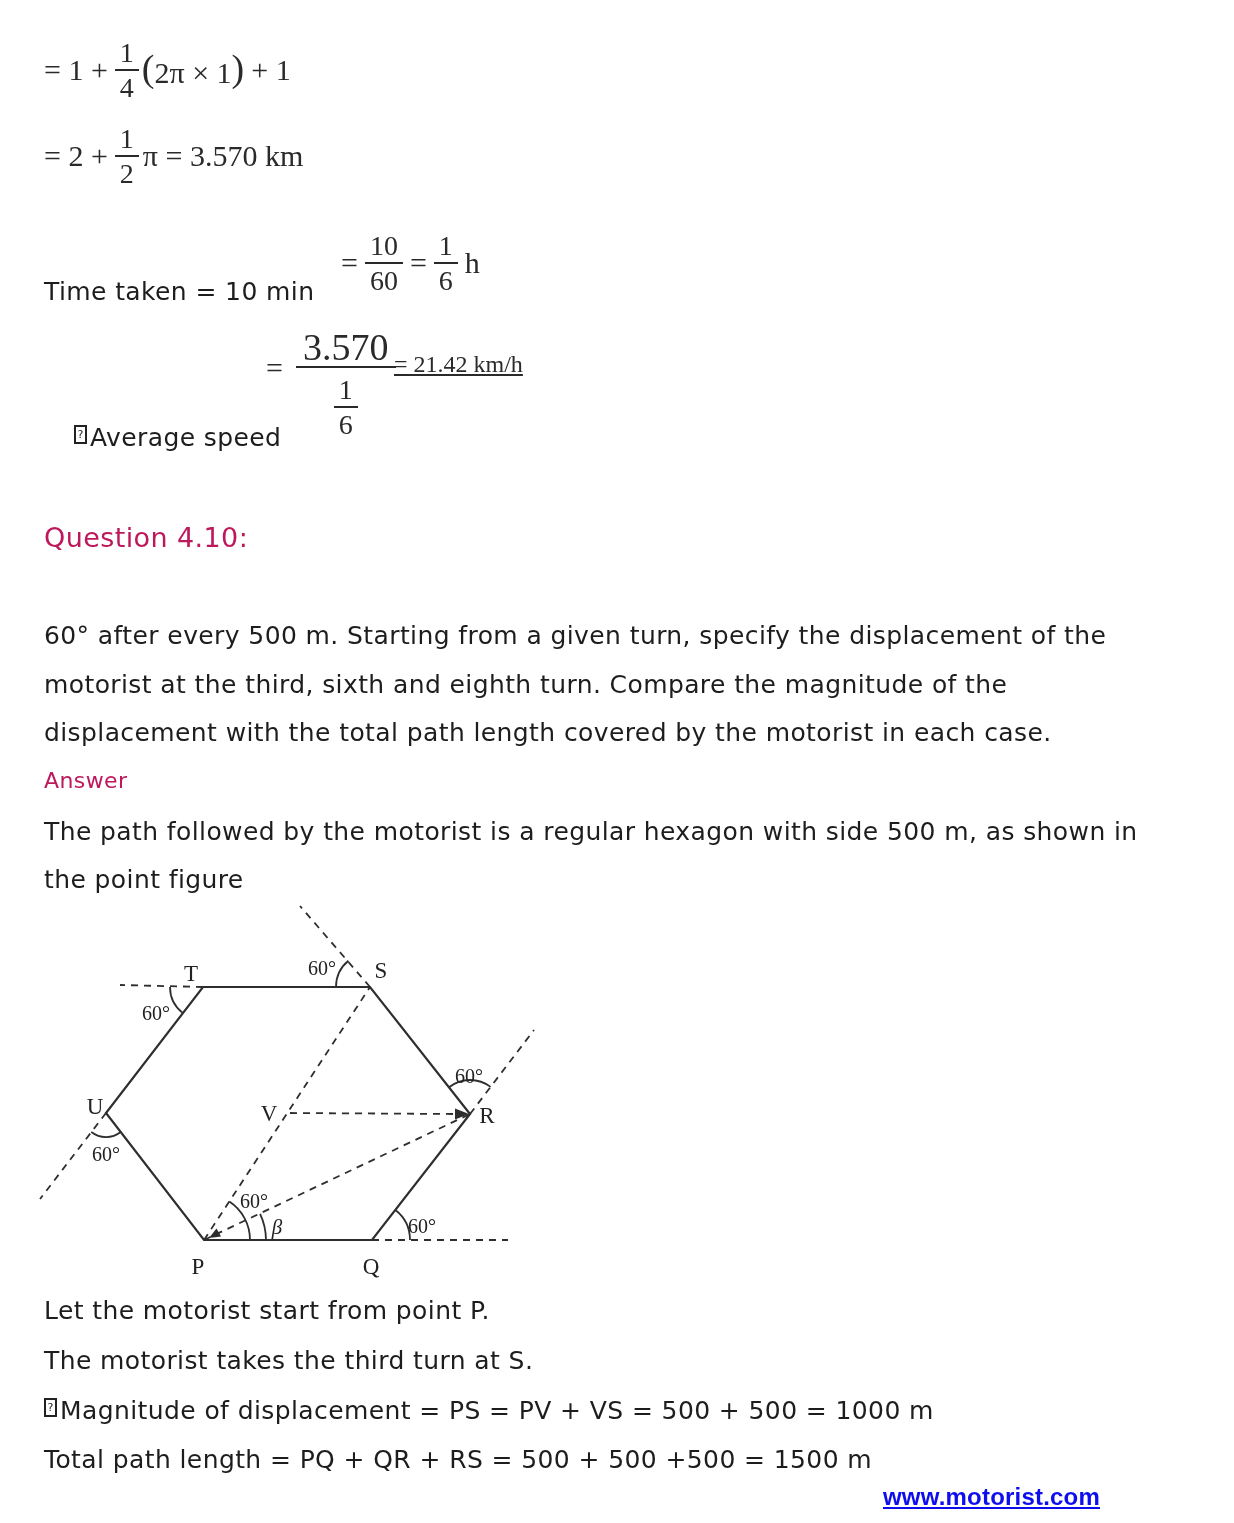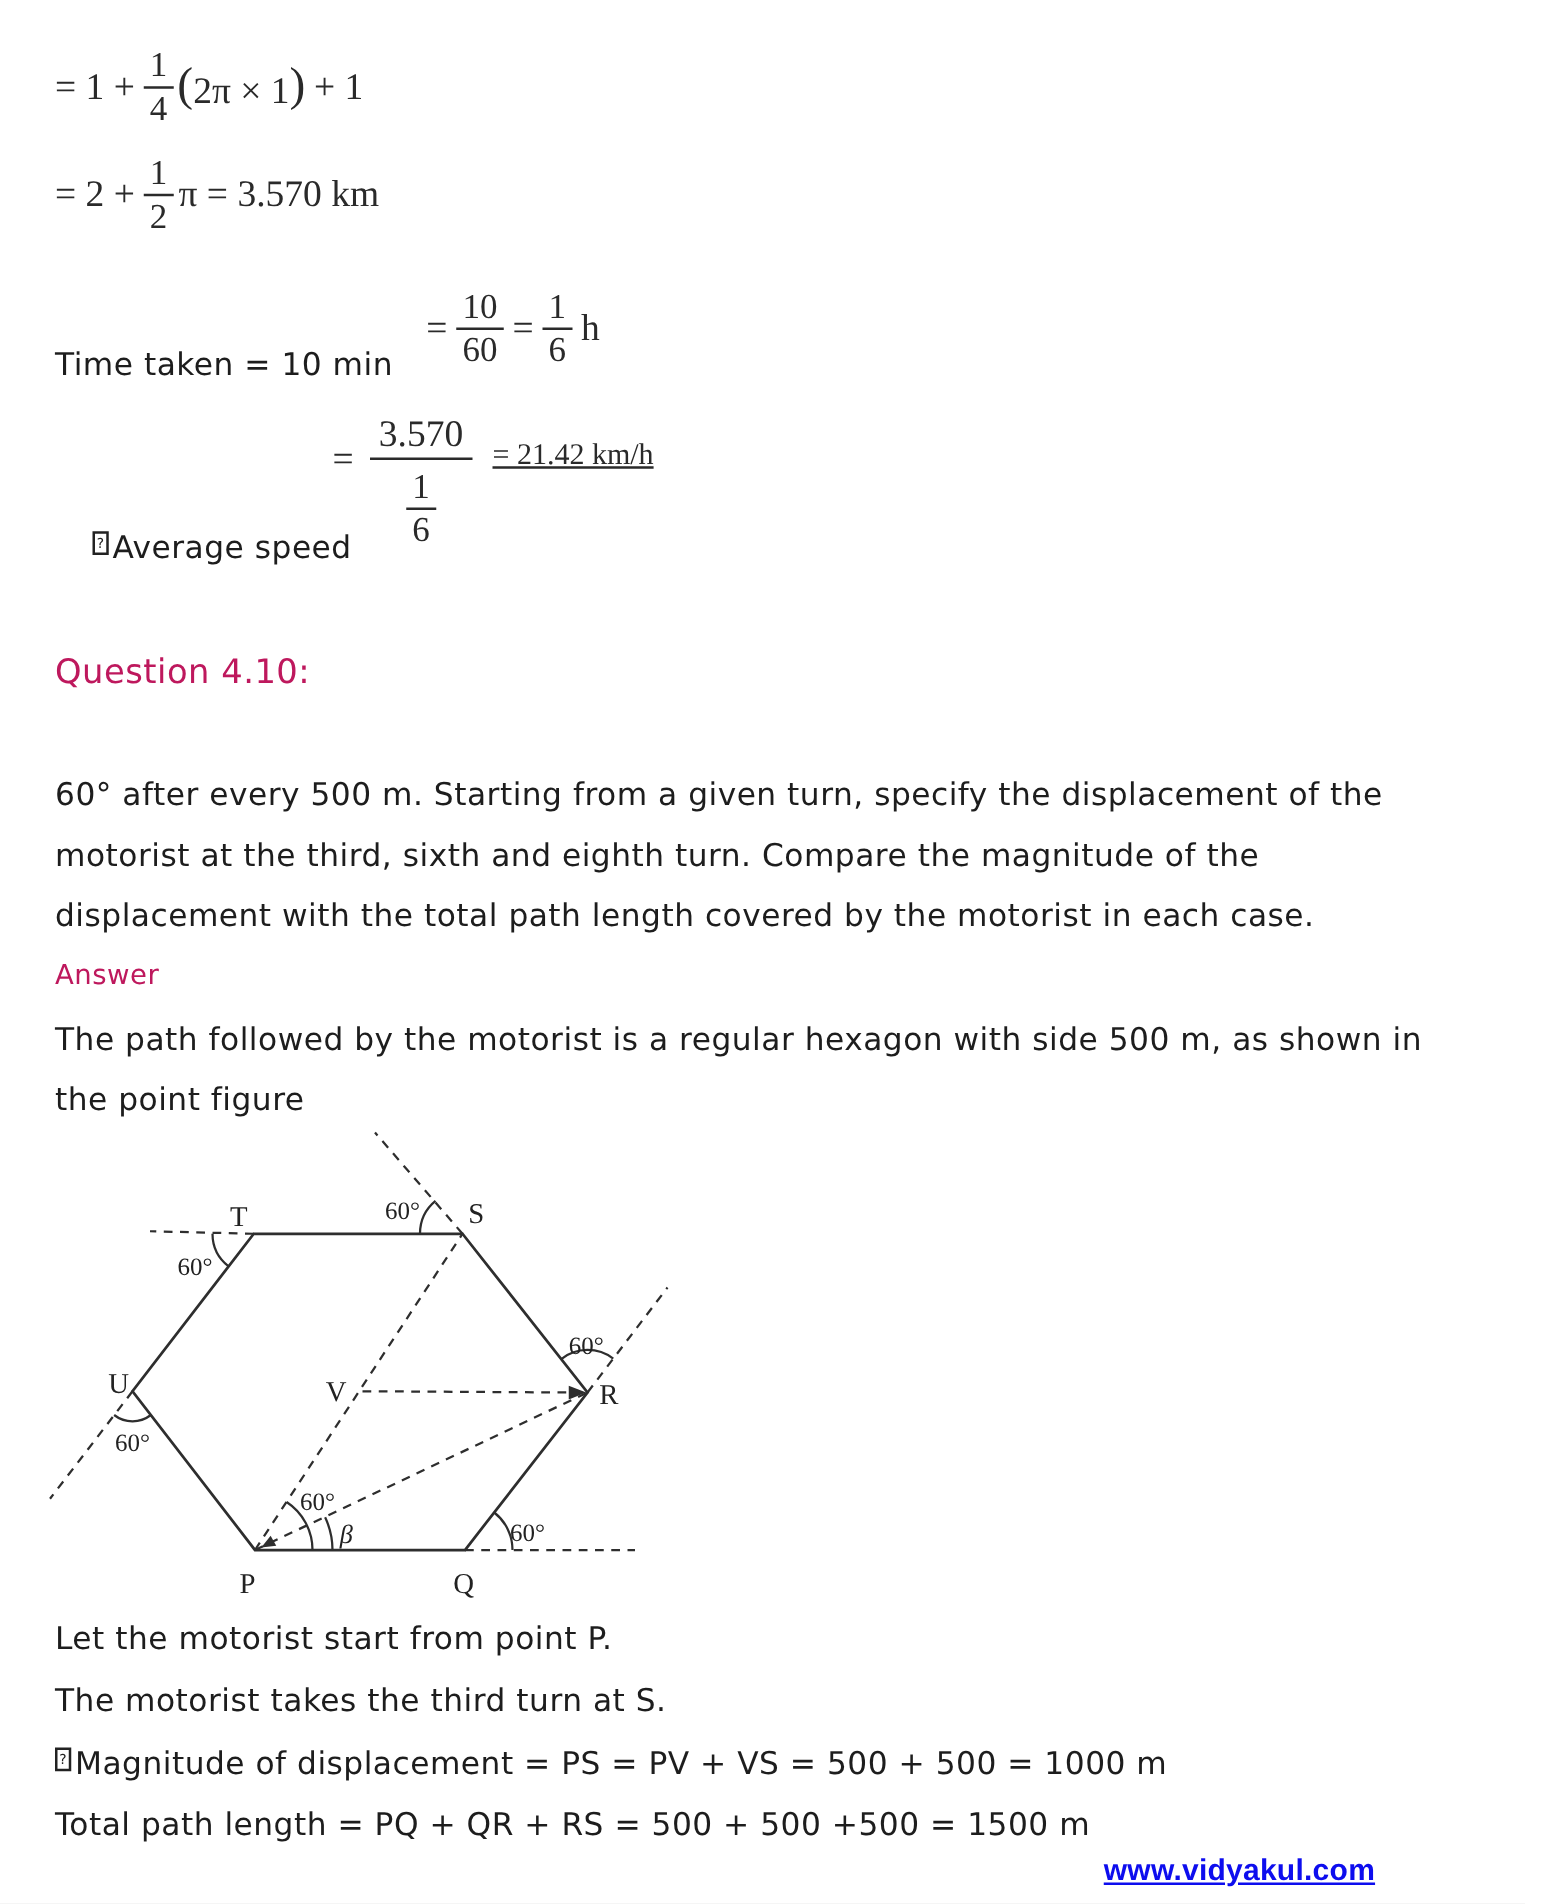--- a/index.html
+++ b/index.html
@@ -14,21 +14,21 @@
   .abs{position:absolute;}
   .body-text{font-size:25px;line-height:1.15;letter-spacing:0.4px;color:#1d1d1d;white-space:nowrap;}
   .gray{color:#be185d;}
   .math{font-family:"Liberation Serif", serif;color:#2a2a2a;}
   .math-row{display:flex;align-items:center;font-size:30px;gap:7px;white-space:nowrap;}
   .frac{display:inline-block;text-align:center;vertical-align:middle;}
   .frac .num{display:block;padding:0 5px;font-size:28px;line-height:33px;}
   .frac .den{display:block;padding:0 5px;font-size:28px;line-height:33px;border-top:2px solid #2a2a2a;}
   .paren{font-size:38px;line-height:1;position:relative;top:-2px;}
   .bigfrac{display:inline-block;text-align:center;}
-  .bigfrac .bnum{display:block;font-size:30px;line-height:37px;padding:0 7px;}
+  .bigfrac .bnum{display:block;font-size:38px;line-height:37px;padding:0 7px;}
   .bigfrac .bbar{display:block;border-top:2px solid #2a2a2a;height:0;}
   .bigfrac .bden{display:block;padding-top:5px;}
   .tofu{
     display:inline-block;width:13px;height:19px;box-sizing:border-box;
     border:2px solid #222;font-size:11px;line-height:15px;text-align:center;
     vertical-align:2px;margin-right:3px;font-family:"DejaVu Sans", sans-serif;
     color:#222;overflow:hidden;
   }
   .link{
     font-size:24px;font-weight:bold;color:#0d0dee;
@@ -151,15 +151,15 @@
     <text class="beta" x="277" y="1234" text-anchor="middle">β</text>
   </svg>
 
   <div class="abs body-text" style="left:44px;top:1297px;">Let the motorist start from point P.</div>
   <div class="abs body-text" style="left:44px;top:1347px;">The motorist takes the third turn at S.</div>
   <div class="abs body-text" style="left:44px;top:1397px;">
     <span class="tofu">?</span><span>Magnitude of displacement = PS = PV + VS = 500 + 500 = 1000 m</span>
   </div>
   <div class="abs body-text" style="left:44px;top:1446px;">Total path length = PQ + QR + RS = 500 + 500 +500 = 1500 m</div>
 
-  <a class="abs link" href="#" style="left:883px;top:1483px;">www.vidyakul.com</a>
+  <a class="abs link" href="#" style="left:883px;top:1483px;">www.motorist.com</a>
 
 </div>
 
 </body></html>

